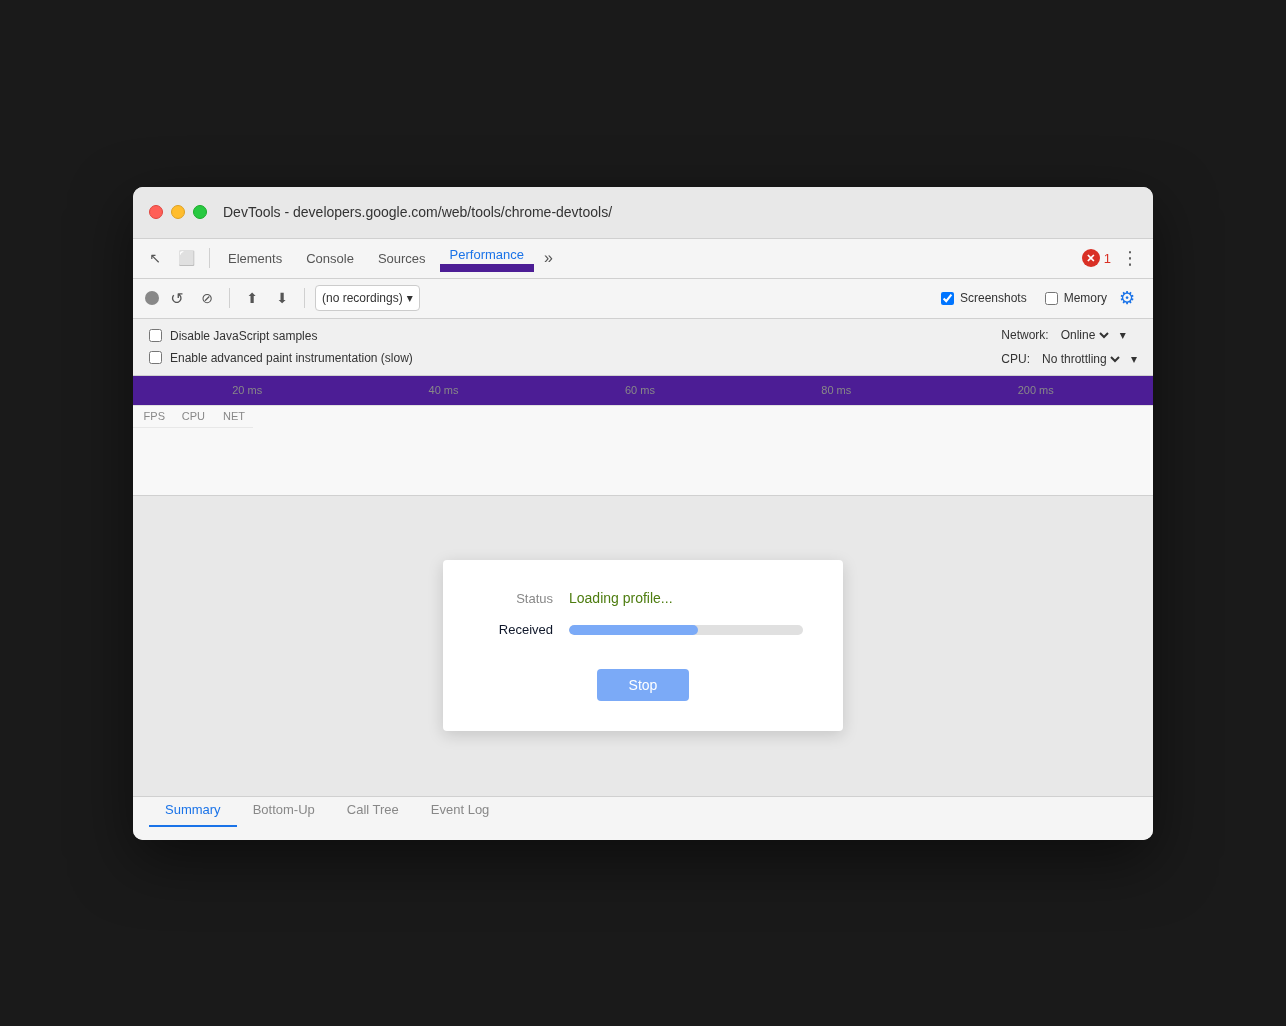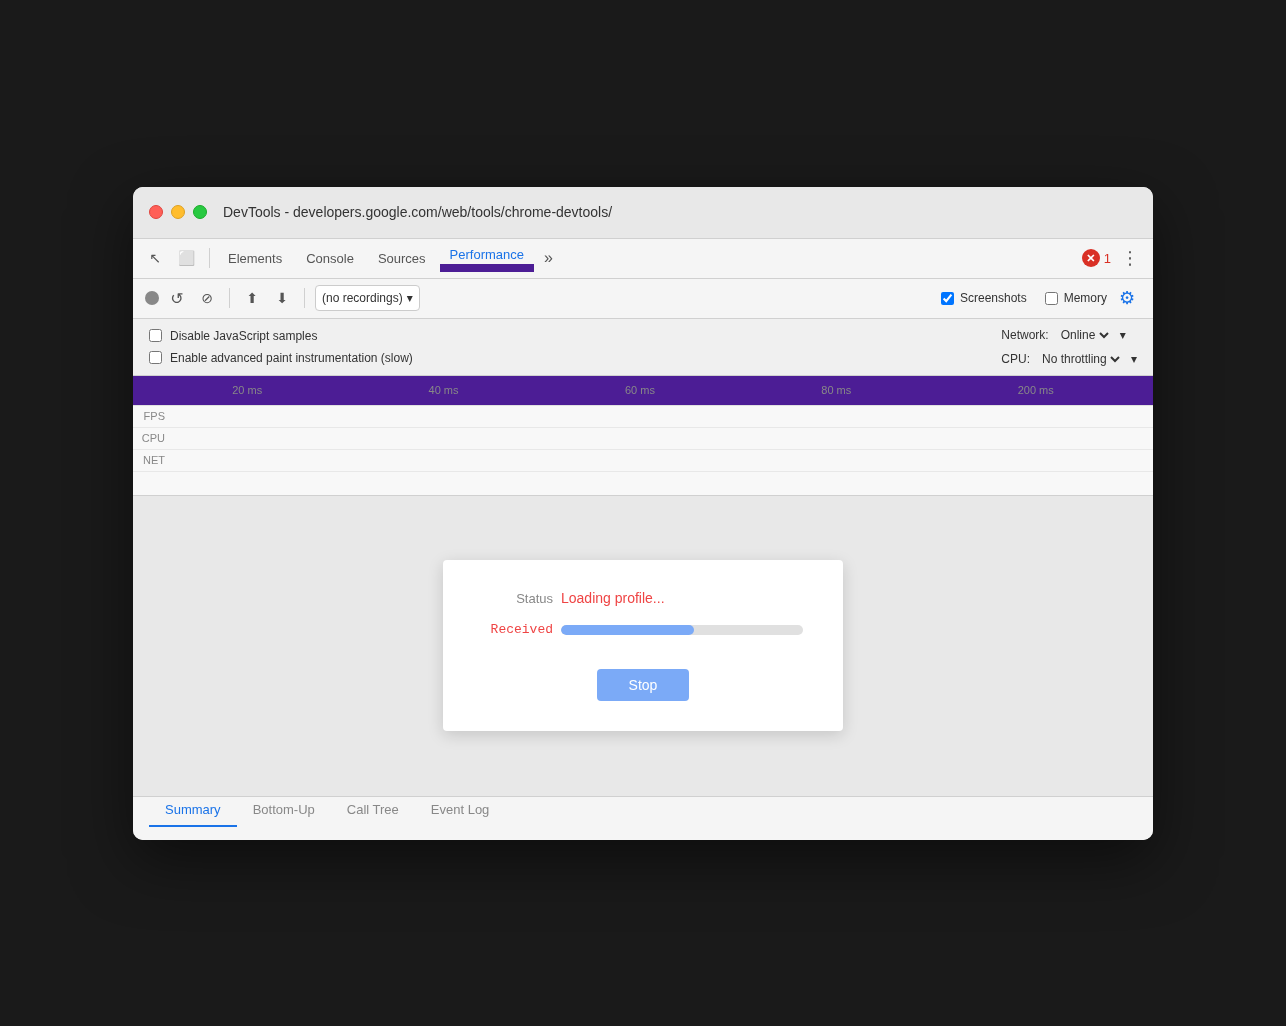--- a/index.html
+++ b/index.html
@@ -249,21 +249,21 @@
       justify-content: space-around;
       align-items: center;
     }
     .ruler-mark {
       font-size: 11px;
       color: #888;
       position: relative;
     }
     .timeline-rows {
       display: flex;
-      flex-direction: column;
+      flex-direction: row;
       padding: 0;
     }
     .timeline-row {
       height: 22px;
       display: flex;
       align-items: center;
       border-bottom: 1px solid #e8e8e8;
     }
     .timeline-row-label {
       width: 40px;
@@ -292,40 +292,39 @@
       box-shadow: 0 4px 16px rgba(0,0,0,0.15);
       min-width: 400px;
       display: flex;
       flex-direction: column;
       align-items: center;
       gap: 16px;
     }
     .status-row {
       display: flex;
       align-items: center;
-      gap: 8px;
+      gap: 16px;
       width: 100%;
     }
     .status-label {
       font-size: 13px;
       color: #888;
       text-align: right;
       min-width: 70px;
     }
     .status-value {
       font-size: 14px;
-      color: #ef4444;
+      color: #4d7c0f;
       font-weight: 500;
     }
     .received-label {
       font-size: 13px;
-      color: #ef4444;
+      color: #0f172a;
       text-align: right;
       min-width: 70px;
-      font-family: Liberation Mono, monospace;
     }
     .progress-bar-container {
       flex: 1;
       height: 10px;
       background: #e0e0e0;
       border-radius: 5px;
       overflow: hidden;
     }
     .progress-bar-fill {
       height: 100%;

